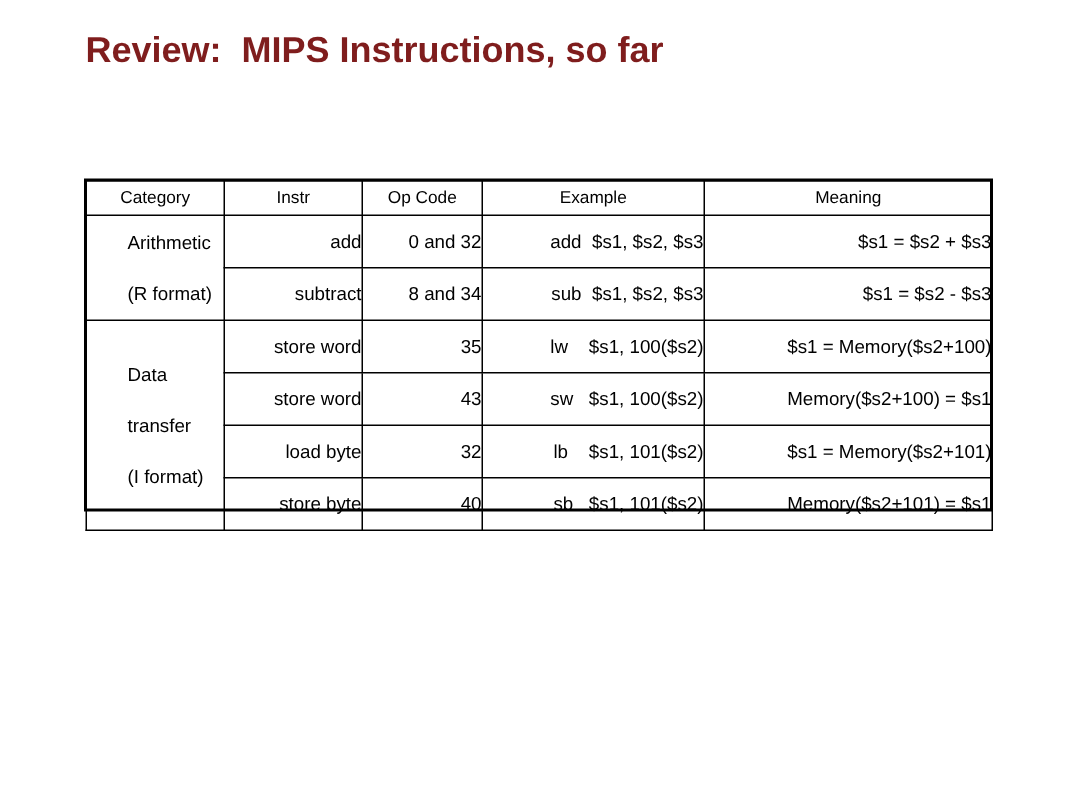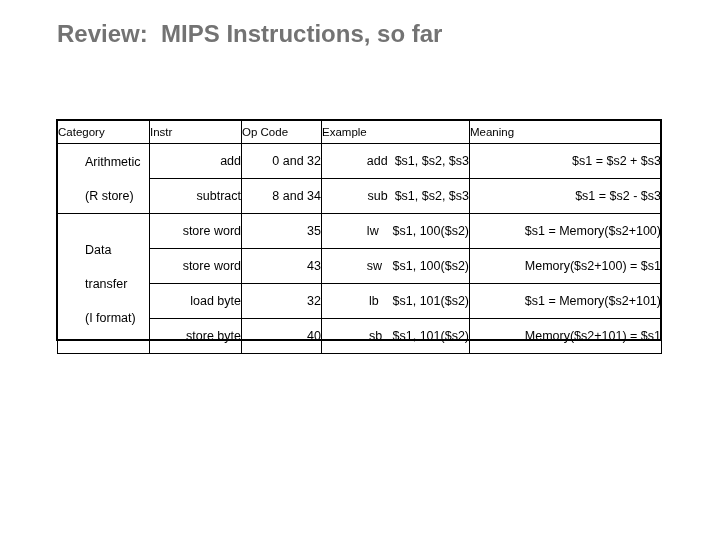--- a/index.html
+++ b/index.html
@@ -22,21 +22,21 @@
     height: 540px;
   }
 
   #slide-title {
     position: absolute;
     left: 57px;
     top: 19px;
     width: 620px;
     font-size: 24px;
     font-weight: bold;
-    color: #737373;
+    color: #7f1d1d;
     letter-spacing: 0px;
     white-space: pre;
     line-height: 30px;
   }
 
   
   #instr-table {
     position: absolute;
     left: 57px;
     top: 120px;
@@ -67,21 +67,21 @@
     pointer-events: none;
   }
 
   .col-category { width: 92px; }
   .col-instr    { width: 92px; }
   .col-opcode   { width: 80px; }
   .col-example  { width: 148px; }
   .col-meaning  { width: 192px; }
 
   .hdr {
-    text-align: left;
+    text-align: center;
     font-weight: bold;
     font-size: 11.5px;
     height: 22px;
     line-height: 22px;
     white-space: pre;
   }
 
   .cell {
     height: 34px;
     line-height: 34px;
@@ -129,21 +129,21 @@
         <th class="hdr">Op Code</th>
         <th class="hdr">Example</th>
         <th class="hdr">Meaning</th>
       </tr>
     </thead>
     <tbody>
 
       <tr>
         <td class="cat-cell" rowspan="2">
           <span class="catline">Arithmetic</span>
-          <span class="catline">(R store)</span>
+          <span class="catline">(R format)</span>
         </td>
         <td class="cell pad-l">add</td>
         <td class="cell center">0 and 32</td>
         <td class="cell pad-l">add  $s1, $s2, $s3</td>
         <td class="cell pad-l">$s1 = $s2 + $s3</td>
       </tr>
 
       <tr>
         <td class="cell pad-l">subtract</td>
         <td class="cell center">8 and 34</td>

